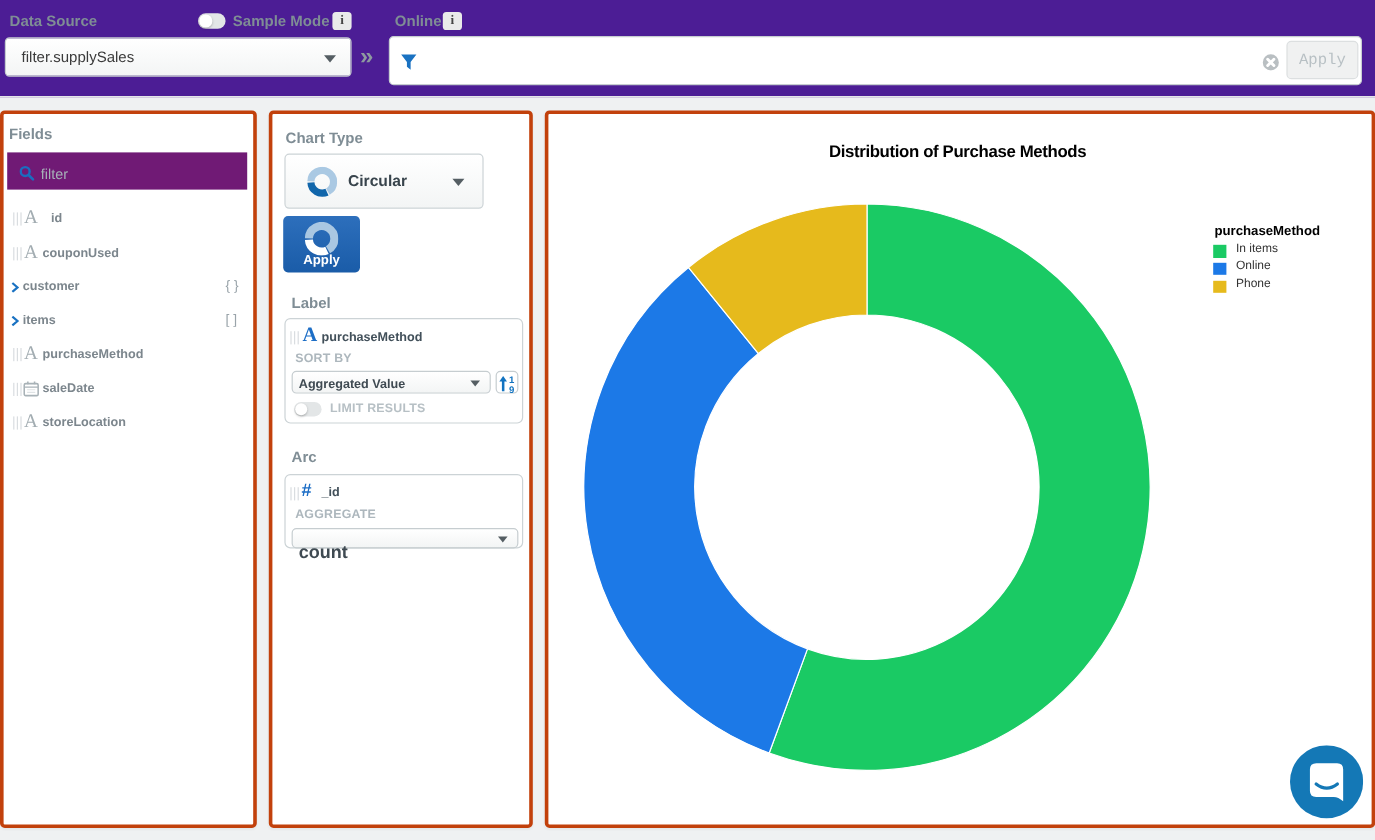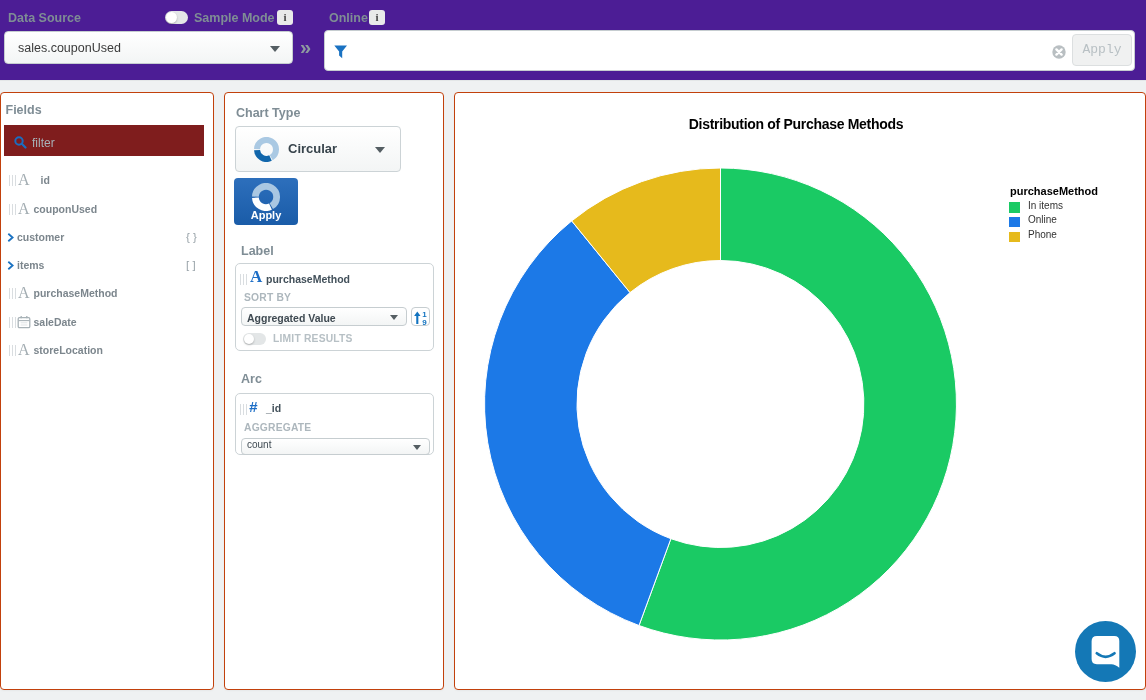--- a/index.html
+++ b/index.html
@@ -1,20 +1,20 @@
 <!DOCTYPE html>
 <html><head>
 <meta charset="utf-8">
 <style>
   * { margin:0; padding:0; box-sizing:border-box; }
   html,body { width:1146px; height:700px; overflow:hidden; }
   body { font-family:"Liberation Sans", sans-serif; background:#eff1f2; position:relative; }
   .topbar { position:absolute; left:0; top:0; width:1146px; height:81px; background:#4c1d95; border-bottom:1px solid #e3e6e7; }
   .lbl { font-weight:bold; font-size:12.5px; color:#7f8d95; }
-  .panel { position:absolute; background:#fff; border:1px solid #c2410c; border-radius:4px; top:92px; height:598px; box-shadow:0 1px 2px rgba(0,0,0,0.04); }
+  .panel { position:absolute; background:#fff; border:3px solid #c2410c; border-radius:4px; top:92px; height:598px; box-shadow:0 1px 2px rgba(0,0,0,0.04); }
   .ibox { display:inline-block; width:16px; height:15px; background:#e9eaea; border-radius:3px; text-align:center; font-family:"Liberation Serif",serif; font-weight:bold; font-style:normal; font-size:11px; color:#444; line-height:15px; vertical-align:top; }
   .toggle { position:absolute; border-radius:7px; background:#e3e6e7; }
   .toggle .knob { position:absolute; left:1px; top:1px; background:#fff; border-radius:50%; box-shadow:0 1px 2px rgba(0,0,0,0.25); }
   .select { position:absolute; border:1px solid #c6cdd0; border-radius:4px; background:linear-gradient(#ffffff,#f3f5f5); }
   .caret { position:absolute; width:0; height:0; border-left:5px solid transparent; border-right:5px solid transparent; border-top:6px solid #555e63; }
   .caps { font-weight:bold; font-size:10.3px; color:#adb7bd; letter-spacing:0.2px; }
   .card { position:absolute; border:1px solid #ccd3d6; border-radius:5px; background:#fff; left:234px; width:199px; }
   .grip { position:absolute; width:7px; height:11px; border-left:1px solid #d9dde0; border-right:1px solid #d9dde0; }
   .grip:before { content:""; position:absolute; left:2px; top:0; width:1px; height:11px; background:#d9dde0; }
   .chip-label { font-weight:bold; font-size:10.5px; color:#42505a; }
@@ -22,21 +22,21 @@
   .fieldrow .fname { position:absolute; left:32.5px; top:50%; transform:translateY(-50%); font-weight:bold; font-size:10.5px; color:#7c868d; }
   .aicon { position:absolute; font-family:"Liberation Serif",serif; font-size:16px; color:#a3adb2; top:50%; transform:translateY(-50%); left:17px; }
 </style>
 </head>
 <body>
 
 <div class="topbar">
   <div class="lbl" style="position:absolute;left:8px;top:11px;">Data Source</div>
 
   <div class="select" style="left:4px;top:31px;width:289px;height:33px;">
-    <span style="position:absolute;left:13px;top:9px;font-size:12.5px;color:#3b3b3b;">sales.couponUsed</span>
+    <span style="position:absolute;left:13px;top:9px;font-size:12.5px;color:#3b3b3b;">filter.supplySales</span>
     <div class="caret" style="right:12px;top:14px;"></div>
   </div>
 
   <div class="toggle" style="left:165px;top:11px;width:23px;height:13px;">
     <div class="knob" style="width:11px;height:11px;"></div>
   </div>
   <div class="lbl" style="position:absolute;left:194px;top:11px;">Sample Mode</div>
   <span class="ibox" style="position:absolute;left:277px;top:10px;">i</span>
   <span style="position:absolute;left:300px;top:36px;font-size:20px;font-weight:bold;color:#8e99a0;">»</span>
   <div class="lbl" style="position:absolute;left:329px;top:11px;">Online</div>
@@ -49,21 +49,21 @@
     <svg width="14" height="14" style="position:absolute;right:68px;top:14px;" viewBox="0 0 14 14">
         <circle cx="7" cy="7" r="6.7" fill="#b9bfc2"></circle>
         <path d="M4.4 4.4 L9.6 9.6 M9.6 4.4 L4.4 9.6" stroke="#fff" stroke-width="2.4" stroke-linecap="round"></path>
       </svg>
     <div style="position:absolute;right:2px;top:3px;width:60px;height:32px;background:#f0f1f1;border:1px solid #dcdfe0;border-radius:4px;text-align:center;line-height:30px;font-size:13px;color:#b8c0c4;">Apply</div>
   </div>
 </div>
 
 <div class="panel" style="left:0;width:214px;">
   <div class="lbl" style="position:absolute;left:4.5px;top:10px;">Fields</div>
-  <div style="position:absolute;left:3px;top:32px;width:200px;height:31px;background:#7f1d1d;">
+  <div style="position:absolute;left:3px;top:32px;width:200px;height:31px;background:#701a75;">
     <svg width="13" height="13" style="position:absolute;left:10px;top:11px;" viewBox="0 0 13 13">
         <circle cx="5" cy="5" r="3.7" fill="none" stroke="#1a6dc0" stroke-width="2"></circle>
         <path d="M7.8 7.8 L11.5 11.5" stroke="#1a6dc0" stroke-width="2.2" stroke-linecap="round"></path>
       </svg>
     <span style="position:absolute;left:28px;top:10.5px;font-size:12px;color:#a7b2b8;">filter</span>
   </div>
   <div class="fieldrow" style="top:73px;">
     <div class="grip" style="left:8px;top:9px;"></div>
     <span class="aicon">A</span>
     <span class="fname" style="left:39.5px;">id</span>
@@ -153,21 +153,21 @@
     <span class="caps" style="position:absolute;left:37px;top:69px;color:#b7c0c5;">LIMIT RESULTS</span>
   </div>
   <div class="lbl" style="position:absolute;left:16px;top:279px;text-align:right;">Arc</div>
 
   <div class="card" style="top:300px;height:62px;left:10px;">
     <div class="grip" style="left:4px;top:10px;"></div>
     <span style="position:absolute;left:13px;top:4px;font-weight:bold;font-style:italic;font-size:15px;color:#1d6ec6;">#</span>
     <span class="chip-label" style="position:absolute;left:30px;top:8px;">_id</span>
     <div class="caps" style="position:absolute;left:8px;top:28px;">AGGREGATE</div>
     <div class="select" style="left:5px;top:44px;width:189px;height:17px;">
-      <span style="position:absolute;left:5px;top:0;font-weight:normal;font-size:10px;color:#3f4a52;">count</span>
+      <span style="position:absolute;left:5px;top:11px;font-weight:bold;font-size:15px;color:#3f4a52;">count</span>
       <div class="caret" style="right:8px;top:6px;border-left-width:4px;border-right-width:4px;border-top-width:5px;"></div>
     </div>
   </div>
 </div>
 
 <div class="panel" style="left:454px;width:692px;">
   <div style="position:absolute;left:1px;top:23px;width:680px;text-align:center;font-weight:bold;font-size:14px;letter-spacing:-0.3px;color:#000;">Distribution of Purchase Methods</div>
   <svg width="692" height="598" viewBox="0 0 692 598" style="position:absolute;left:0;top:0;">
 
     <path d="M 265.5 75.0 A 236 236 0 1 1 184.0 532.5 L 215.9 445.7 A 143.5 143.5 0 1 0 265.5 167.5 Z" fill="#1aca64" stroke="#ffffff" stroke-width="1" stroke-linejoin="round"></path>

